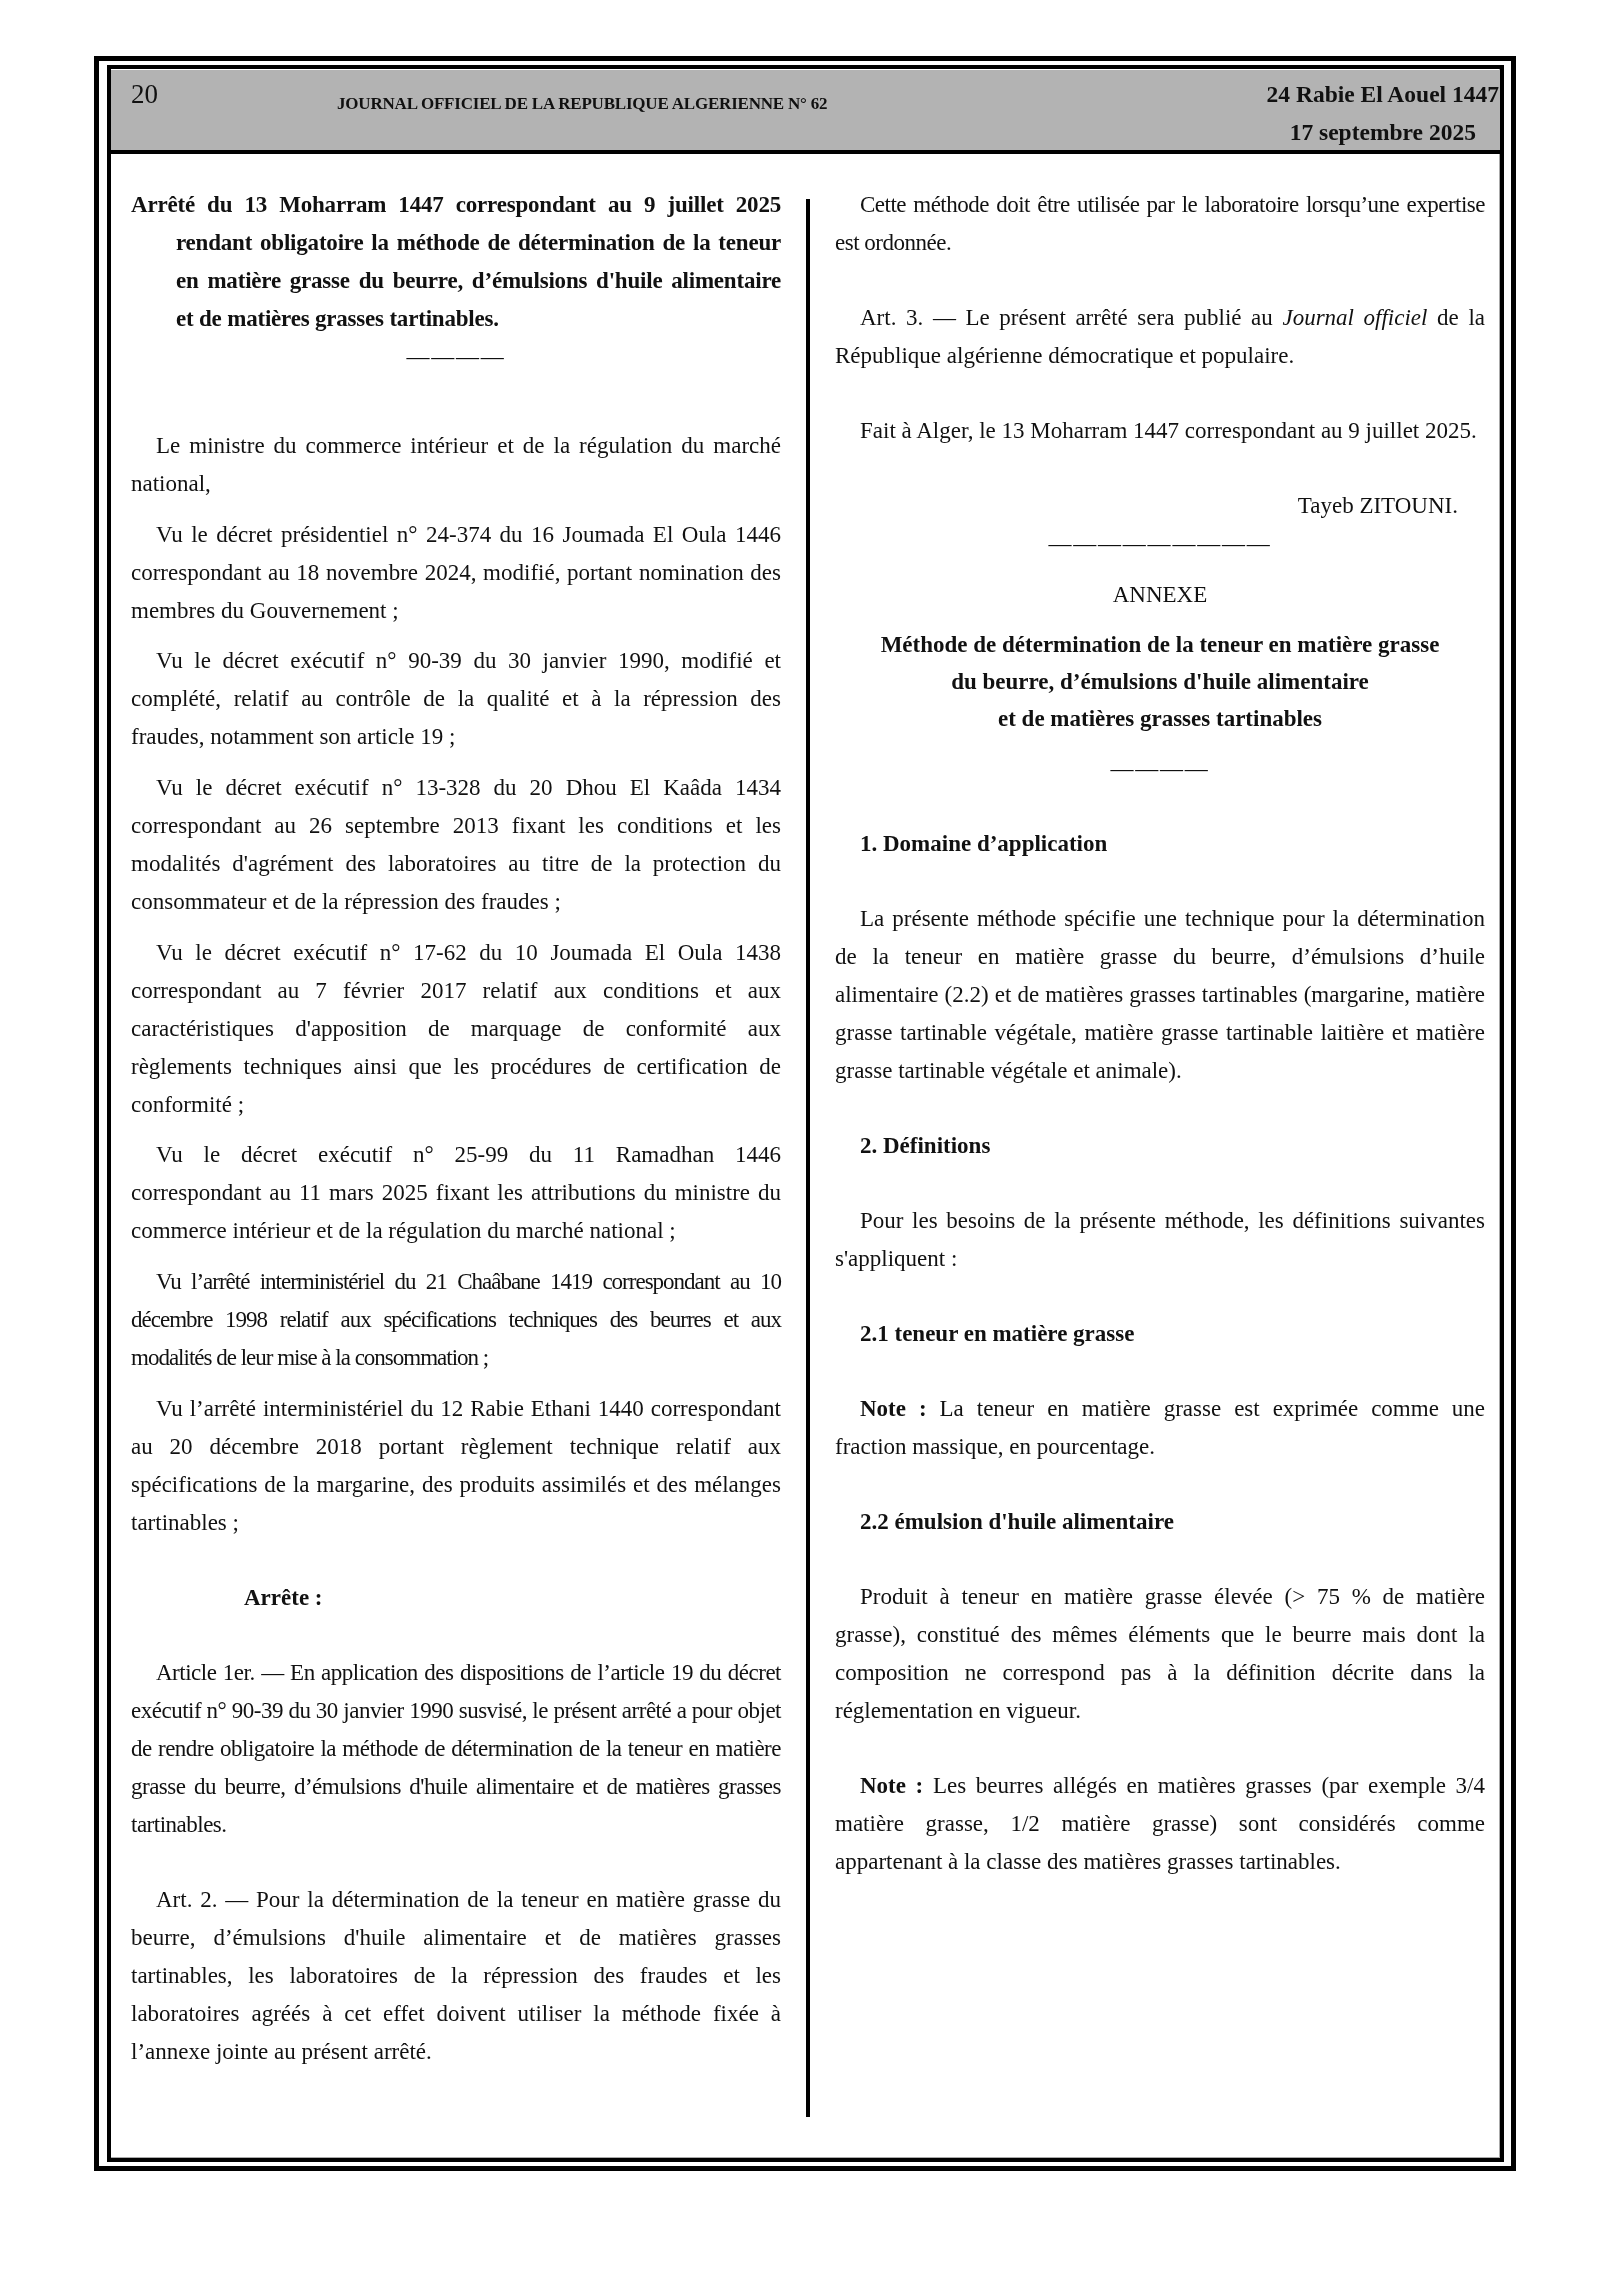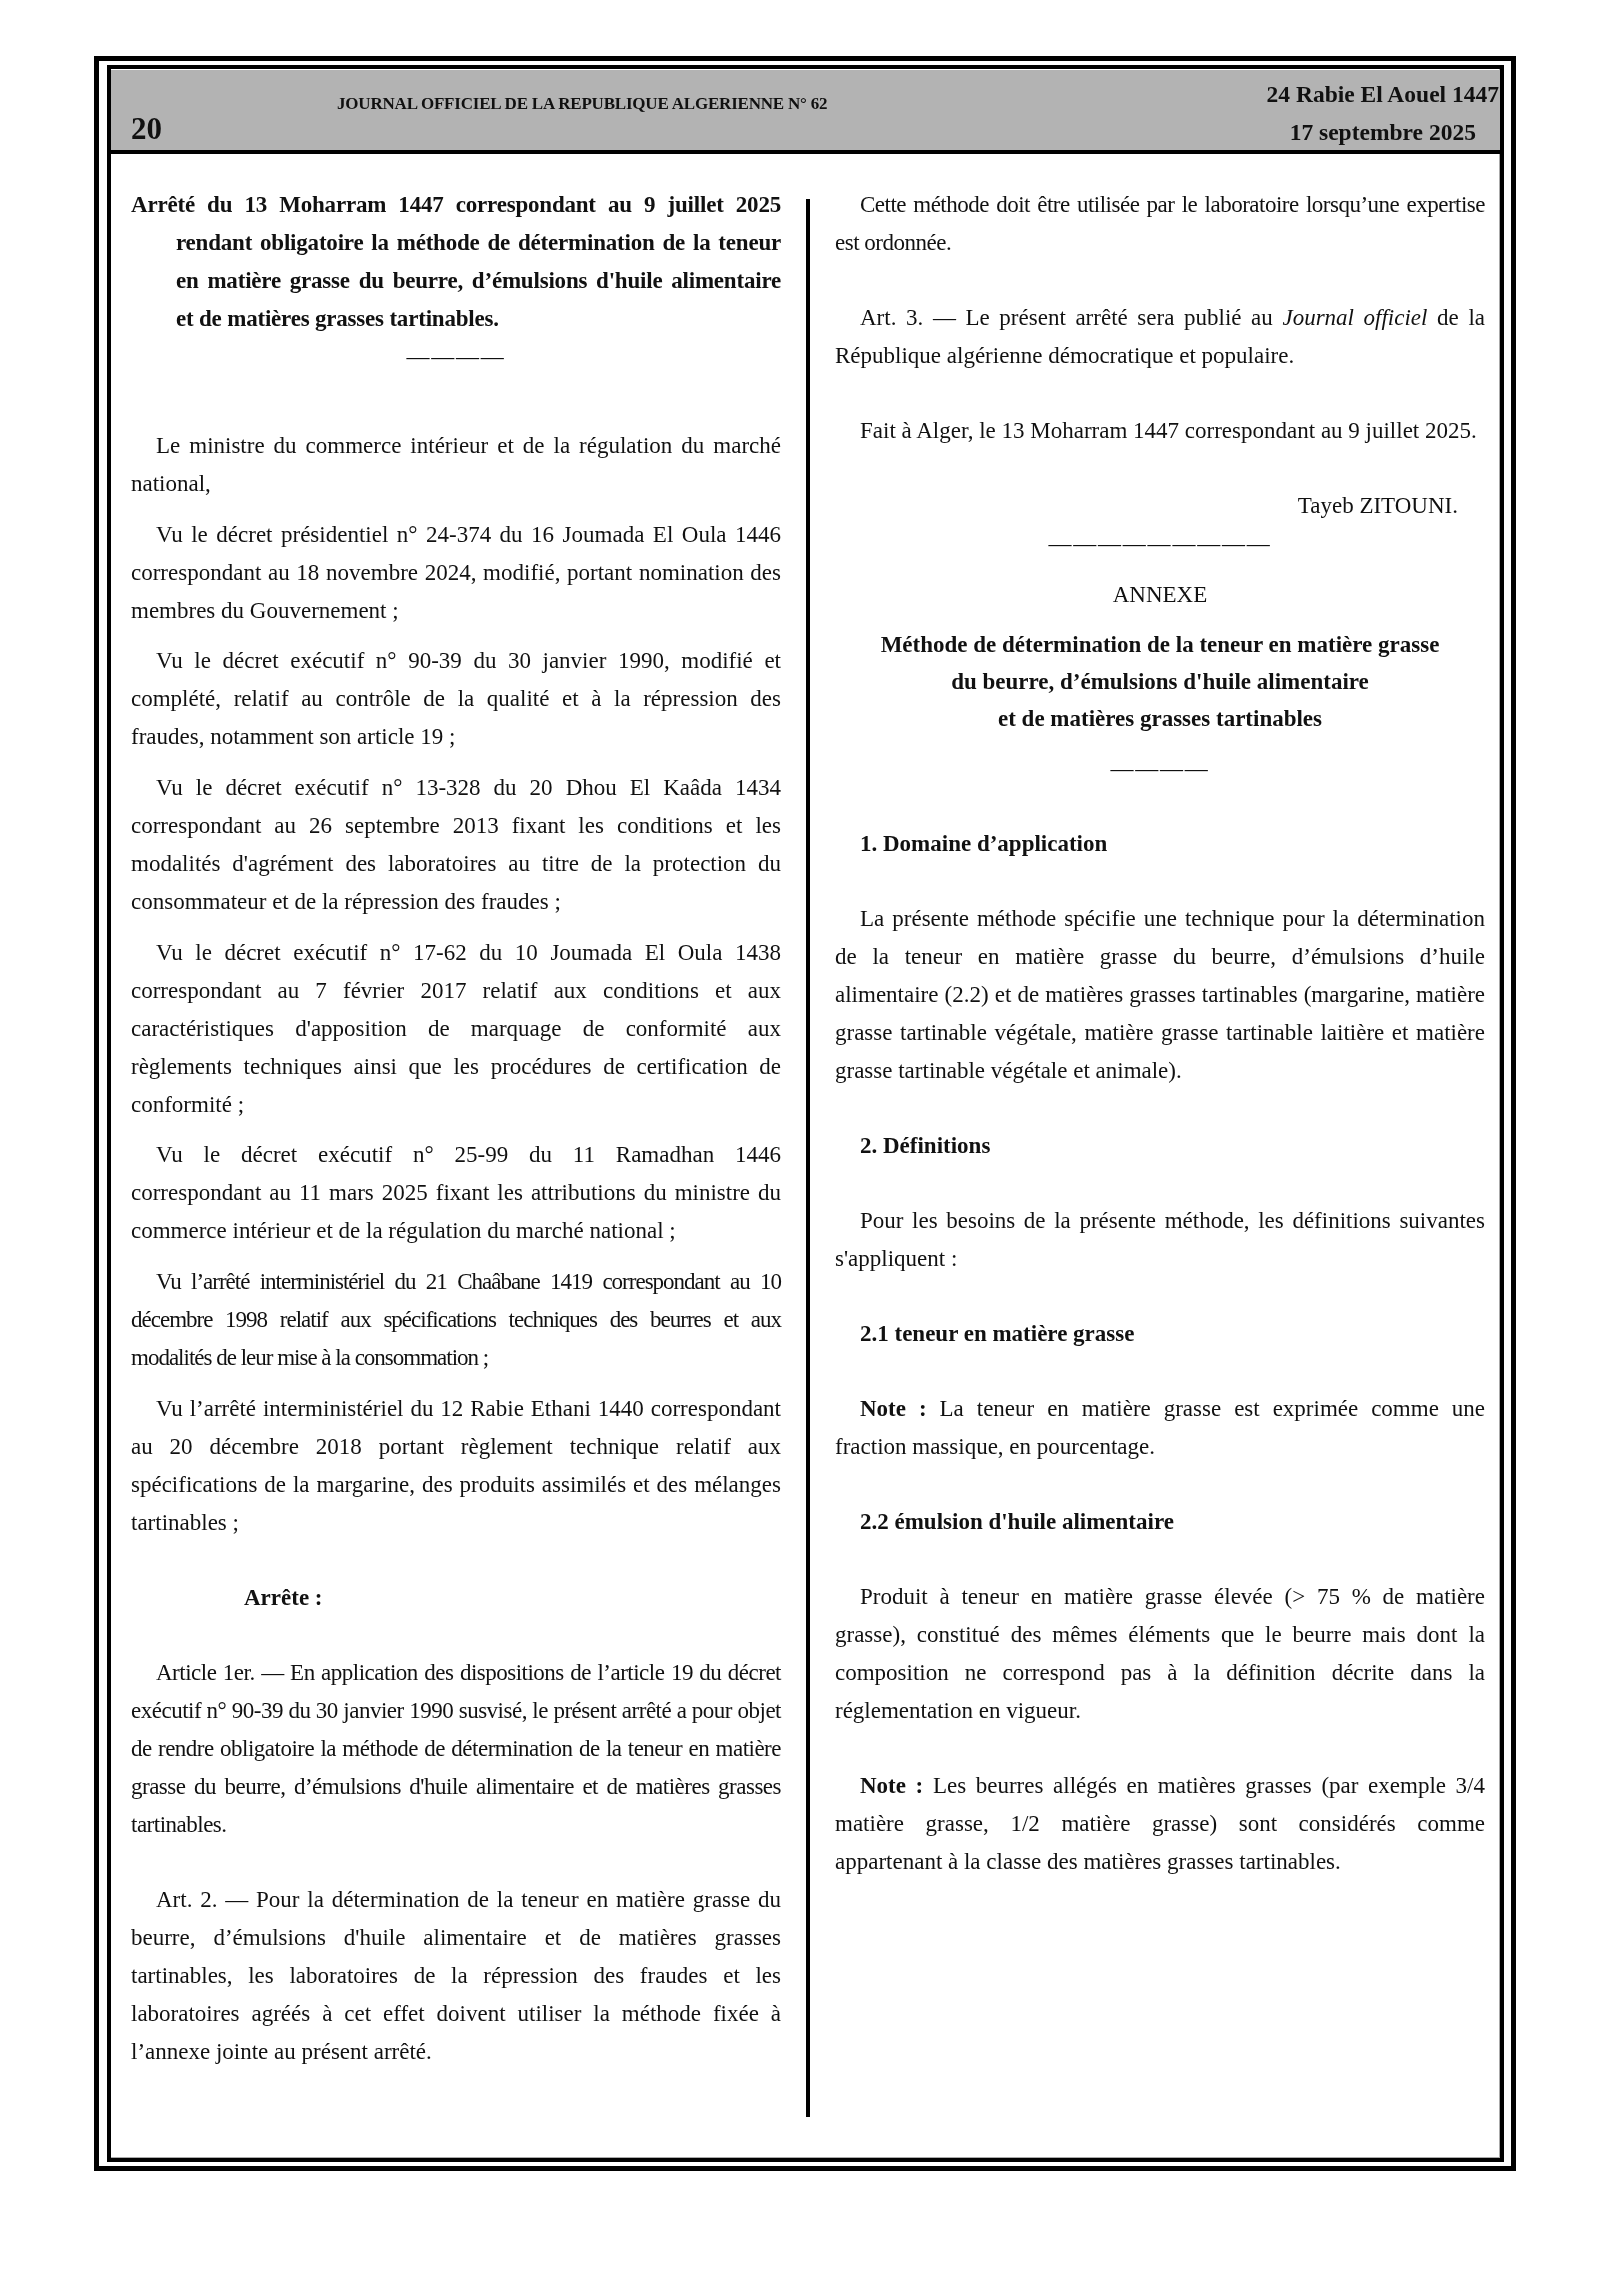--- a/index.html
+++ b/index.html
@@ -5,21 +5,21 @@
   html, body { margin:0; padding:0; background:#ffffff; }
   body { width:1615px; height:2285px; position:relative; overflow:hidden;
          font-family:"Liberation Serif","DejaVu Serif",serif; color:#111; }
   .frame-outer { position:absolute; left:94px; top:56px; width:1412px; height:2105px;
                  border:5.4px solid #000; box-sizing:content-box; }
   .frame-inner { position:absolute; left:107px; top:65px; width:1389px; height:2089px;
                  border:4.5px solid #000; box-sizing:content-box; }
   .frame-inner::after { content:""; position:absolute; inset:0; border-right:1.8px solid #aaa; border-bottom:1.8px solid #aaa; pointer-events:none; }
   .header { position:absolute; left:111px; top:70px; width:1389px; height:80px;
             background:#b3b3b3; border-bottom:4.5px solid #000; }
-  .hdr-page { position:absolute; left:20px; top:41px; font-weight:bold; font-size:31px; }
+  .hdr-page { position:absolute; left:20px; top:9px; font-weight:normal; font-size:27px; }
   .hdr-title { position:absolute; left:226px; top:23.5px; font-weight:bold; font-size:17px; letter-spacing:-0.2px; white-space:nowrap;}
   .hdr-date { position:absolute; right:1px; top:5.4px; text-align:center; font-weight:bold; font-size:23.5px; line-height:38px; }
   .divider { position:absolute; left:806px; top:199px; width:3.6px; height:1918px; background:#000; }
   .col { position:absolute; top:186px; font-size:23px; line-height:38px; }
   .col.left { left:131px; width:650px; }
   .col.right { left:835px; width:650px; }
   p { margin:0; text-align:justify; text-indent:25px; }
   .gap-s { margin-top:12.7px; }
   .gap-m { margin-top:37px; }
   .gap-l { margin-top:51px; }

